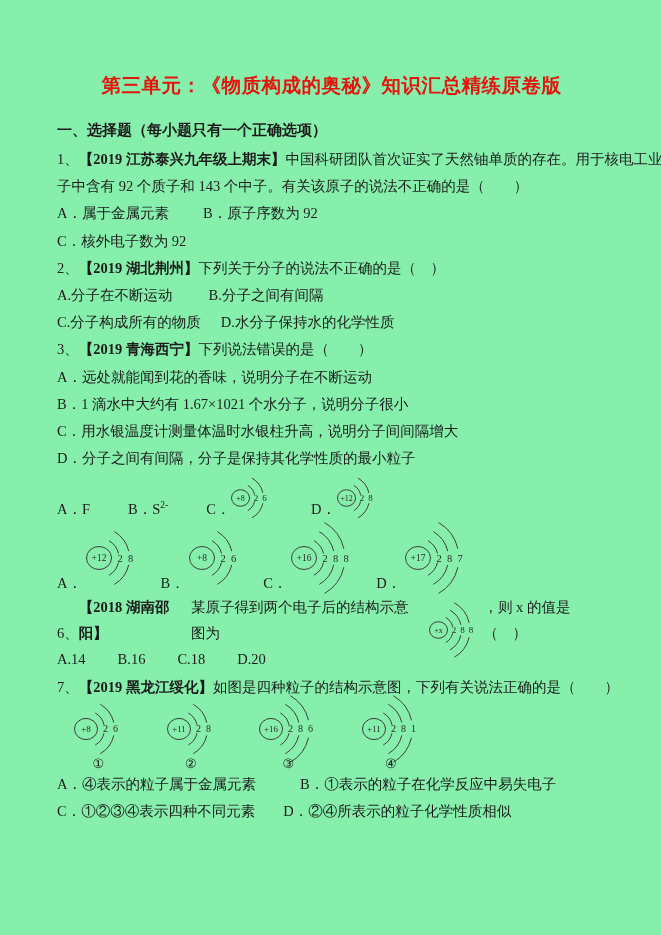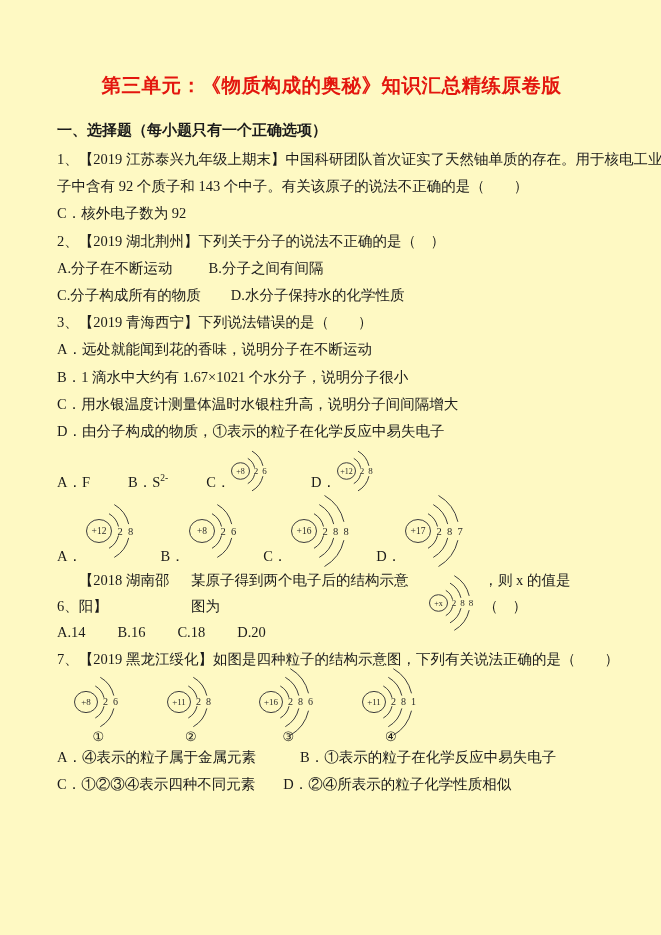--- a/index.html
+++ b/index.html
@@ -1,25 +1,25 @@
 <!DOCTYPE html>
 <html><head>
 <meta charset="utf-8">
 <style>
   html,body{margin:0;padding:0;background:#888;}
   .page{
-    width:661px;height:935px;background:#fef9c3;box-sizing:border-box;
+    width:661px;height:935px;background:#86efac;box-sizing:border-box;
     padding:74px 55px 0 57px;position:relative;overflow:hidden;
     font-family:"Liberation Serif","DejaVu Serif",serif;
     color:#1b1b1b;font-size:14.5px;margin:0 auto;
   }
   .title{font-size:19.5px;line-height:24px;margin:0 0 22px 0;font-weight:bold;text-align:center;letter-spacing:.5px;}
   .section{font-size:15px;line-height:20px;margin:0 0 6px 0;font-weight:bold;}
   .line{margin:0;line-height:27.2px;white-space:nowrap;}
-  .b{font-weight:normal;}
+  .b{font-weight:bold;}
   .options{display:flex;}
   .sup{font-size:9.5px;vertical-align:6px;}
   .mixrow{display:flex;align-items:flex-end;height:46px;margin-top:2px;}
   .mixitem{display:flex;align-items:flex-end;}
   .mixitem .lbl{line-height:22px;}
   .diagrow{display:flex;align-items:flex-end;height:70px;margin:3px 0 3px 0;}
   .diagitem{display:flex;align-items:flex-end;}
   .diagitem .lbl{line-height:20px;margin-right:3px;}
   .q6line{display:flex;align-items:flex-end;height:50px;}
   .q6line .txt{line-height:26px;}
@@ -30,37 +30,41 @@
 </style>
 </head>
 <body>
 
 <div class="page" style="color: rgb(27, 27, 27);">
   <h1 class="title" style="color: rgb(227, 22, 14);">第三单元：《物质构成的奥秘》知识汇总精练原卷版</h1>
   <h2 class="section">一、选择题（每小题只有一个正确选项）</h2>
   <div id="content">
       <p class="line"><span>1、</span><span class="b">【2019 江苏泰兴九年级上期末】</span><span>中国科研团队首次证实了天然铀单质的存在。用于核电工业的一种铀原</span></p>
       <p class="line"><span>子中含有 92 个质子和 143 个中子。有关该原子的说法不正确的是（　　）</span></p>
+      <p class="line options" style="gap: 34px;">
+        <span>A．属于金属元素</span>
+        <span>B．原子序数为 92</span>
+      </p>
       <p class="line options" style="gap: 30px; flex-direction: column;">
         <span>C．核外电子数为 92</span>
       </p>
       <p class="line"><span>2、</span><span class="b">【2019 湖北荆州】</span><span>下列关于分子的说法不正确的是（　）</span></p>
       <p class="line options" style="gap: 36px;">
         <span>A.分子在不断运动</span>
         <span>B.分子之间有间隔</span>
       </p>
-      <p class="line options" style="gap: 30px;">
+      <p class="line options" style="gap: 20px;">
         <span>C.分子构成所有的物质</span>
         <span>D.水分子保持水的化学性质</span>
       </p>
       <p class="line"><span>3、</span><span class="b">【2019 青海西宁】</span><span>下列说法错误的是（　　）</span></p>
       <p class="line"><span>A．远处就能闻到花的香味，说明分子在不断运动</span></p>
       <p class="line"><span>B．1 滴水中大约有 1.67×1021 个水分子，说明分子很小</span></p>
       <p class="line"><span>C．用水银温度计测量体温时水银柱升高，说明分子间间隔增大</span></p>
-      <p class="line"><span>D．由分子构成的物质，①表示的粒子在化学反应中易失电子</span></p>
+      <p class="line"><span>D．分子之间有间隔，分子是保持其化学性质的最小粒子</span></p>
       <div class="mixrow" style="gap: 38px;">
         <span class="mixitem">
           <span class="lbl">A．</span>
           <span class="lbl"><span>F</span></span>
         </span>
         <span class="mixitem">
           <span class="lbl">B．</span>
           <span class="lbl"><span>S</span><span class="sup">2-</span></span>
         </span>
         <span class="mixitem">

